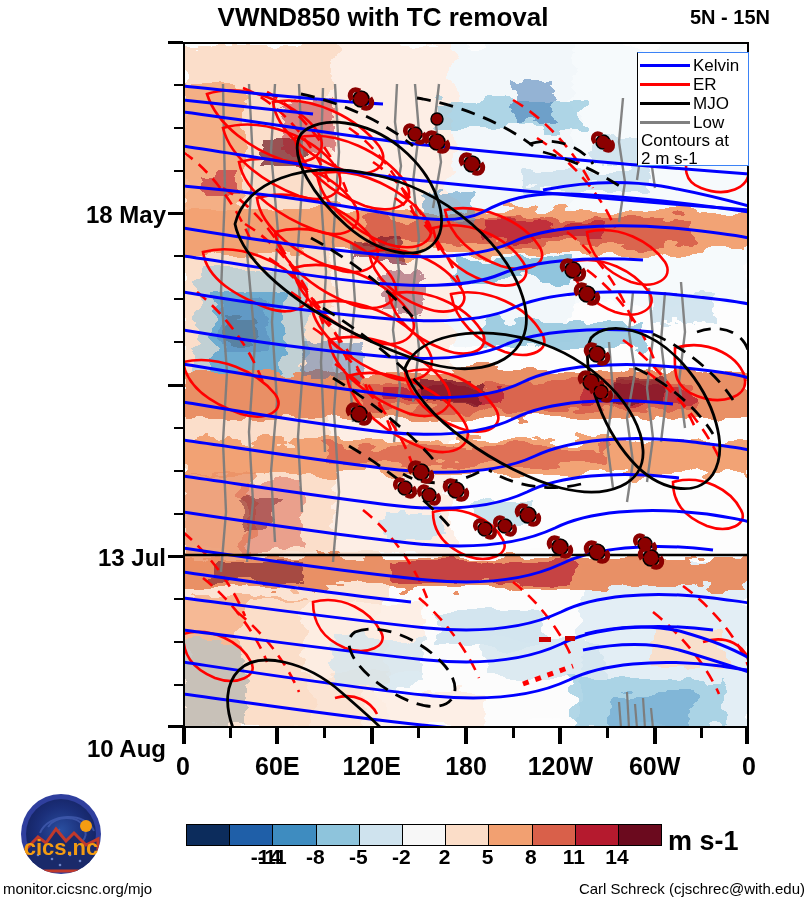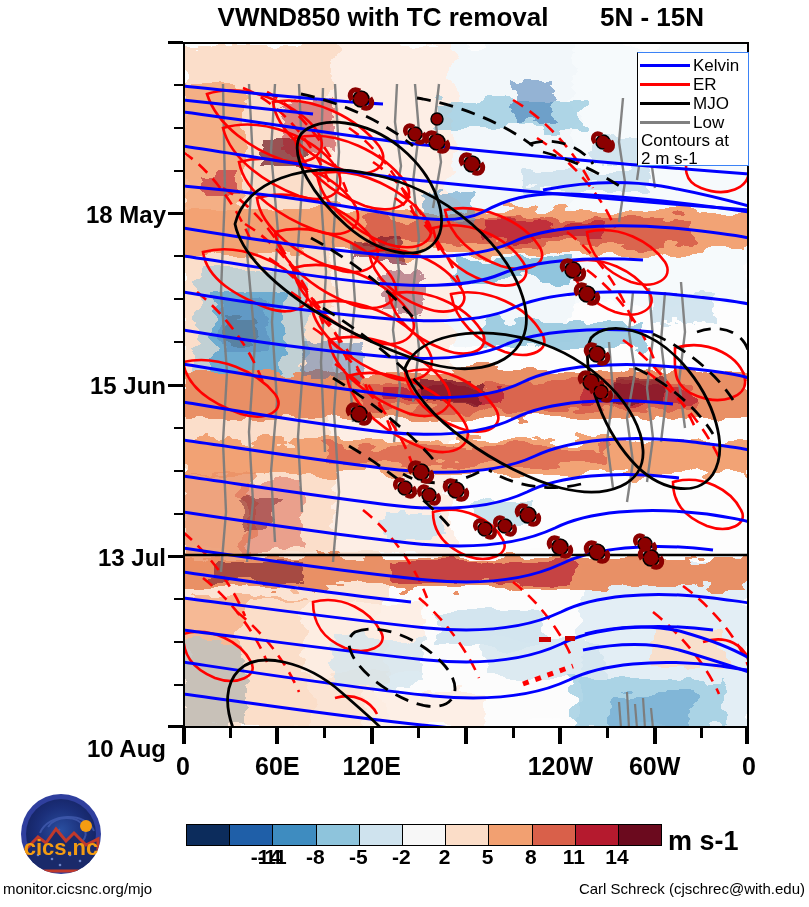--- a/index.html
+++ b/index.html
@@ -3,21 +3,21 @@
 <meta charset="utf-8">
 <style>
   html,body{margin:0;padding:0;background:#ffffff;}
   body{width:809px;height:907px;position:relative;
        font-family:"Liberation Sans",sans-serif;color:#000;overflow:hidden;}
 
   
   #title-left{position:absolute;left:183px;top:0px;width:400px;height:34px;
       font-size:26px;font-weight:bold;text-align:center;line-height:34px;}
   #title-right{position:absolute;left:600px;top:0px;width:170px;height:34px;
-      font-size:26px;font-weight:bold;text-align:left;line-height:34px;}
+      font-size:20px;font-weight:bold;text-align:right;line-height:34px;}
 
   
   #plot{position:absolute;left:183px;top:42px;width:566px;height:686px;
         background:#ffffff;overflow:hidden;box-sizing:border-box;}
   #plot-frame{position:absolute;left:183px;top:42px;width:566px;height:686px;
         border:2px solid #000;box-sizing:border-box;pointer-events:none;}
   #plot svg{position:absolute;left:0;top:0;}
 
   
   .ytick-label{position:absolute;right:0;width:150px;text-align:right;
@@ -467,21 +467,20 @@
     <span class="leg-txt">Low</span>
   </div>
   <div id="leg-note">
     <div>Contours at</div>
     <div>2 m s-1</div>
   </div>
 </div>
 
 <div id="ylabels">
     <div class="ytick-label" style="top: 171.5px;">18 May</div>
-    <div class="ytick-label" style="top: 343px;">15 Jun</div>
     <div class="ytick-label" style="top: 514.5px;">13 Jul</div>
     <div class="ytick-label" style="top: 686px; margin-top: 20px;">10 Aug</div>
   </div>
 <div id="yticks">
     <div class="ytick" style="top: -1.5px; width: 15px; height: 3px; left: 0px;"></div>
     <div class="ytick" style="top: 41.875px; width: 9px; height: 2px; left: 6px;"></div>
     <div class="ytick" style="top: 84.75px; width: 9px; height: 2px; left: 6px;"></div>
     <div class="ytick" style="top: 127.625px; width: 9px; height: 2px; left: 6px;"></div>
     <div class="ytick" style="top: 170px; width: 15px; height: 3px; left: 0px;"></div>
     <div class="ytick" style="top: 213.375px; width: 9px; height: 2px; left: 6px;"></div>
@@ -510,20 +509,21 @@
     <div class="xtick" style="left: 375.333px; height: 16px; width: 4px;"></div>
     <div class="xtick" style="left: 423px; height: 10px; width: 3px;"></div>
     <div class="xtick" style="left: 469.667px; height: 16px; width: 4px;"></div>
     <div class="xtick" style="left: 517.333px; height: 10px; width: 3px;"></div>
     <div class="xtick" style="left: 562px; height: 16px; width: 4px;"></div>
   </div>
 <div id="xlabels">
     <div class="xtick-label" style="left: 0px;">0</div>
     <div class="xtick-label" style="left: 94.3333px;">60E</div>
     <div class="xtick-label" style="left: 188.667px;">120E</div>
+    <div class="xtick-label" style="left: 283px;">180</div>
     <div class="xtick-label" style="left: 377.333px;">120W</div>
     <div class="xtick-label" style="left: 471.667px;">60W</div>
     <div class="xtick-label" style="left: 566px;">0</div>
   </div>
 
 <div id="cbar" style="width: 474px;">
     <div class="cbox" style="background: rgb(12, 44, 92); width: 43.0909px;"></div>
     <div class="cbox" style="background: rgb(31, 95, 168); width: 43.0909px; border-left: 1px solid rgb(0, 0, 0);"></div>
     <div class="cbox" style="background: rgb(62, 140, 192); width: 43.0909px; border-left: 1px solid rgb(0, 0, 0);"></div>
     <div class="cbox" style="background: rgb(142, 196, 220); width: 43.0909px; border-left: 1px solid rgb(0, 0, 0);"></div>

